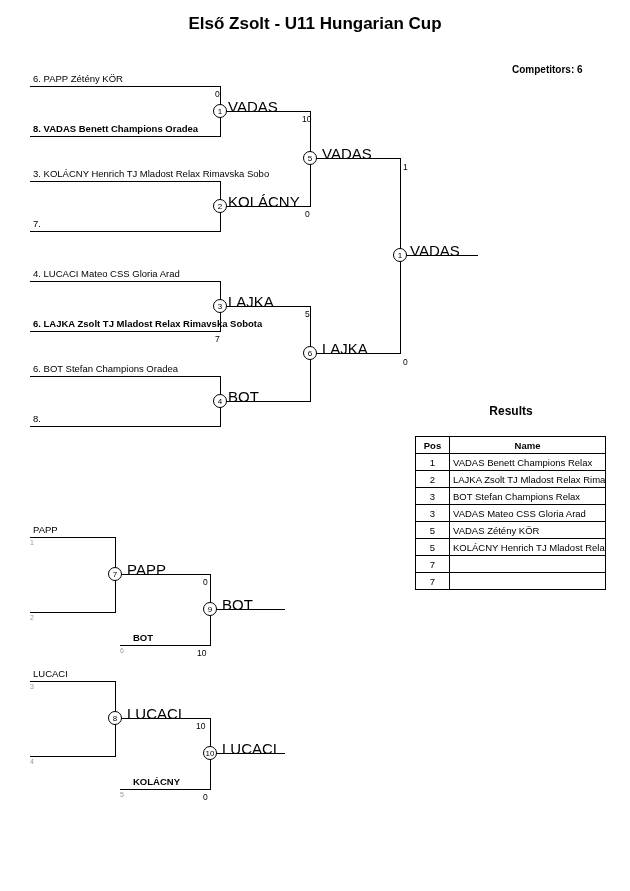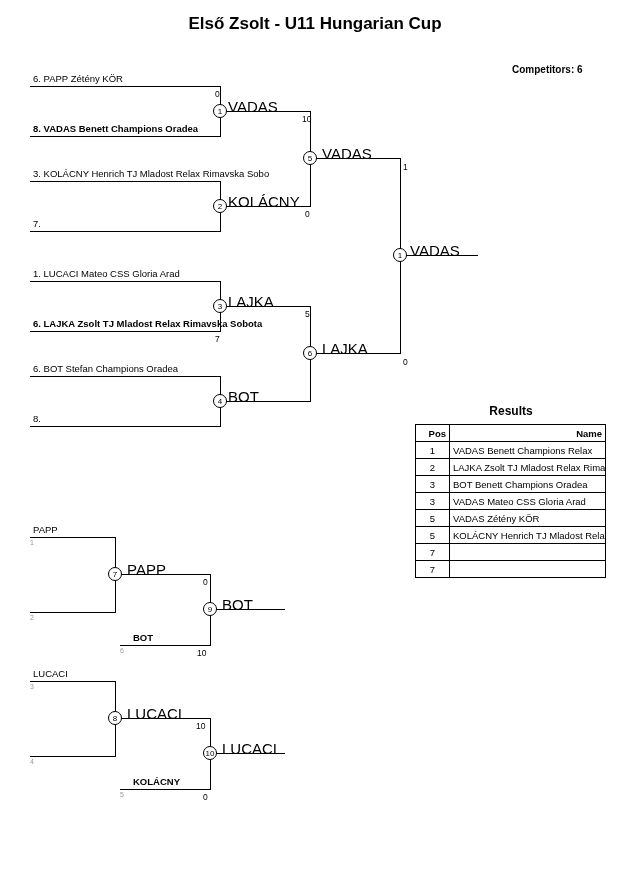--- a/index.html
+++ b/index.html
@@ -11,42 +11,42 @@
   .vl{position:absolute;width:1px;background:#000;}
   .entry{position:absolute;font-size:9.5px;white-space:nowrap;}
   .entry.b{font-weight:bold;}
   .wlabel{position:absolute;font-size:15px;font-weight:normal;white-space:nowrap;}
   .score{position:absolute;font-size:8.5px;}
   .src{position:absolute;font-size:7px;color:#999;}
   .node{position:absolute;width:14px;height:14px;border:1px solid #000;border-radius:50%;
         background:#fff;font-size:8px;display:flex;align-items:center;justify-content:center;
         box-sizing:border-box;}
   .results{position:absolute;left:415px;top:404px;width:192px;}
-  .rtitle{text-align:center;font-weight:bold;font-size:12px;margin-bottom:6px;}
+  .rtitle{text-align:center;font-weight:bold;font-size:12px;margin-bottom:18px;}
   table.rt{border-collapse:collapse;width:190px;border:1px solid #000;table-layout:fixed;}
   .rt th,.rt td{border:1px solid #000;font-size:9.5px;height:16px;padding:0 3px;
                 white-space:nowrap;overflow:hidden;}
-  .rt th{font-weight:bold;text-align:right;}
+  .rt th{font-weight:bold;text-align:center;}
   .rt td.pos{text-align:center;}
   .col-pos{width:34px;}
   .col-name{width:156px;}
 </style>
 </head>
 <body>
 
 <div class="page">
 
   <div class="title" style="top:14px;">Első Zsolt - U11 Hungarian Cup</div>
   <div class="competitors">Competitors: 6</div>
 
   <div class="entry" style="left:33px;top:73px;">6. PAPP Zétény KÖR</div>
   <div class="entry b" style="left:33px;top:123px;">8. VADAS Benett Champions Oradea</div>
   <div class="entry" style="left:33px;top:168px;">3. KOLÁCNY Henrich TJ Mladost Relax Rimavska Sobo</div>
   <div class="entry" style="left:33px;top:218px;">7.</div>
-  <div class="entry" style="left:33px;top:268px;">1. LUCACI Mateo CSS Gloria Arad</div>
+  <div class="entry" style="left:33px;top:268px;">4. LUCACI Mateo CSS Gloria Arad</div>
   <div class="entry b" style="left:33px;top:318px;">6. LAJKA Zsolt TJ Mladost Relax Rimavska Sobota</div>
   <div class="entry" style="left:33px;top:363px;">6. BOT Stefan Champions Oradea</div>
   <div class="entry" style="left:33px;top:413px;">8.</div>
 
   <div class="hl" style="left:30px;top:86px;width:190px;"></div>
   <div class="hl" style="left:30px;top:136px;width:190px;"></div>
   <div class="hl" style="left:30px;top:181px;width:190px;"></div>
   <div class="hl" style="left:30px;top:231px;width:190px;"></div>
   <div class="hl" style="left:30px;top:281px;width:190px;"></div>
   <div class="hl" style="left:30px;top:331px;width:190px;"></div>
@@ -144,21 +144,21 @@
       <tr>
         <td class="pos">1</td>
         <td class="name">VADAS Benett Champions Relax</td>
       </tr>
       <tr>
         <td class="pos">2</td>
         <td class="name">LAJKA Zsolt TJ Mladost Relax Rimav</td>
       </tr>
       <tr>
         <td class="pos">3</td>
-        <td class="name">BOT Benett Champions Oradea</td>
+        <td class="name">BOT Stefan Champions Relax</td>
       </tr>
       <tr>
         <td class="pos">3</td>
         <td class="name">VADAS Mateo CSS Gloria Arad</td>
       </tr>
       <tr>
         <td class="pos">5</td>
         <td class="name">VADAS Zétény KÖR</td>
       </tr>
       <tr>

